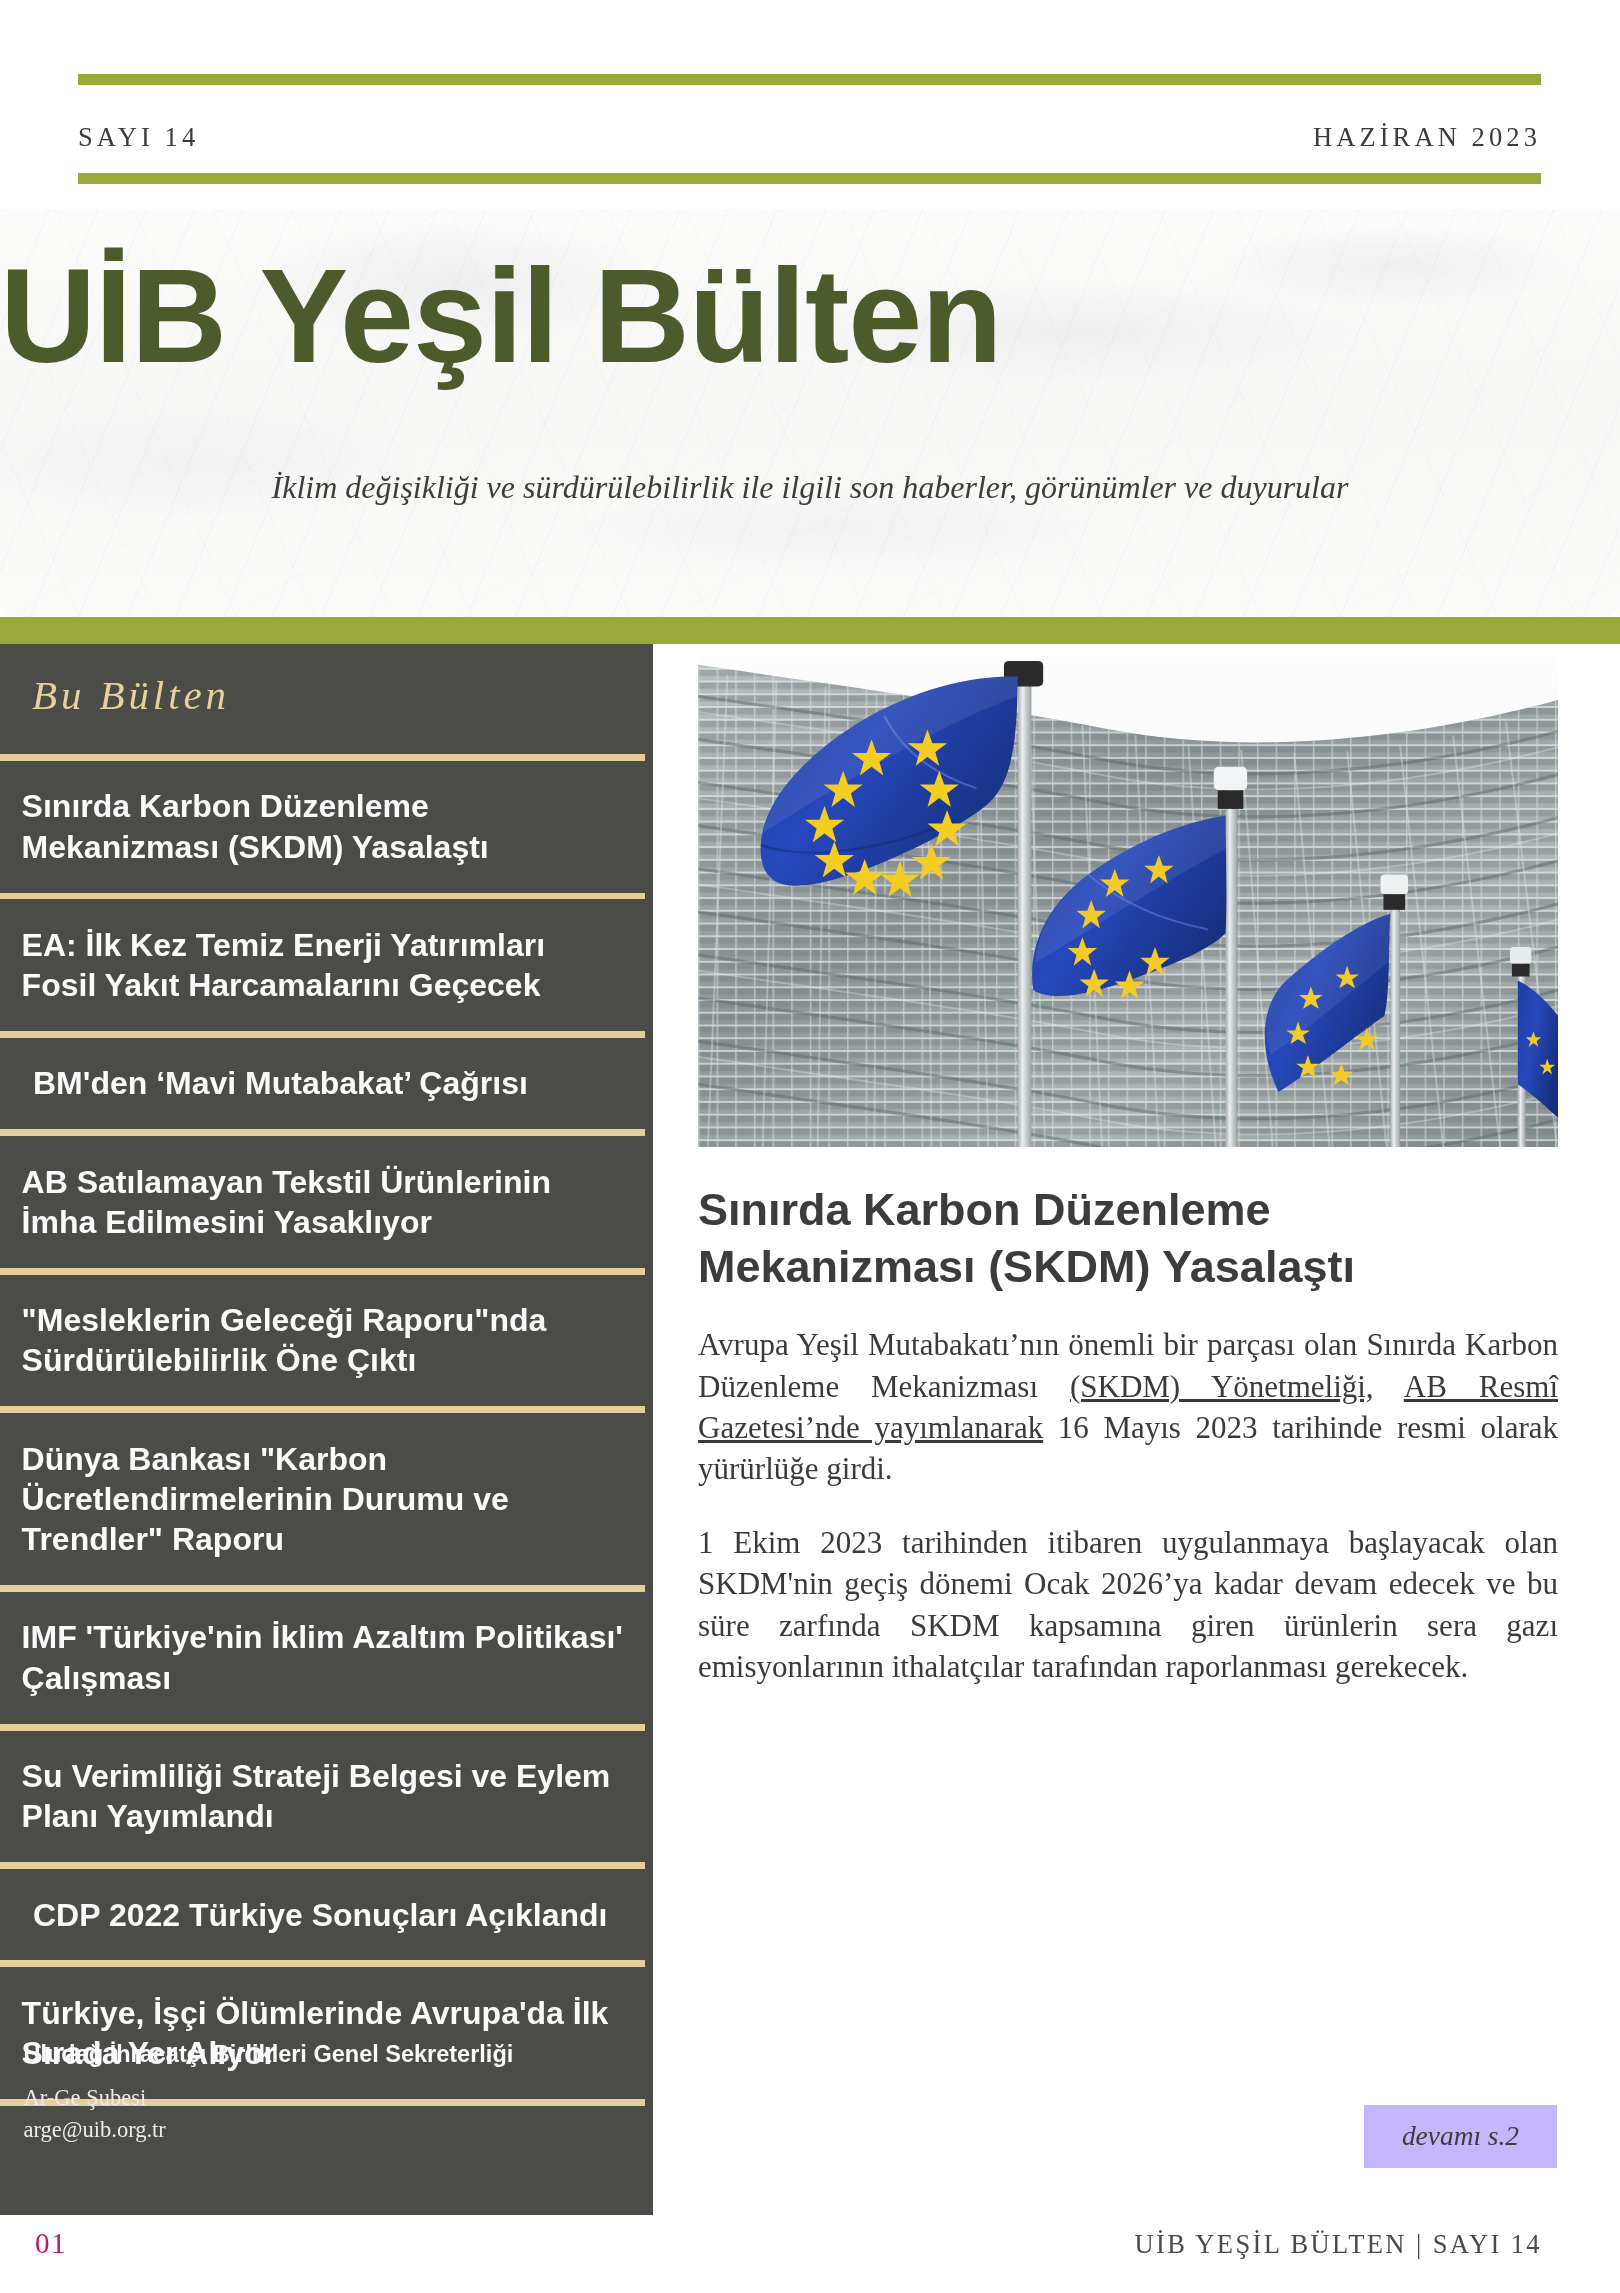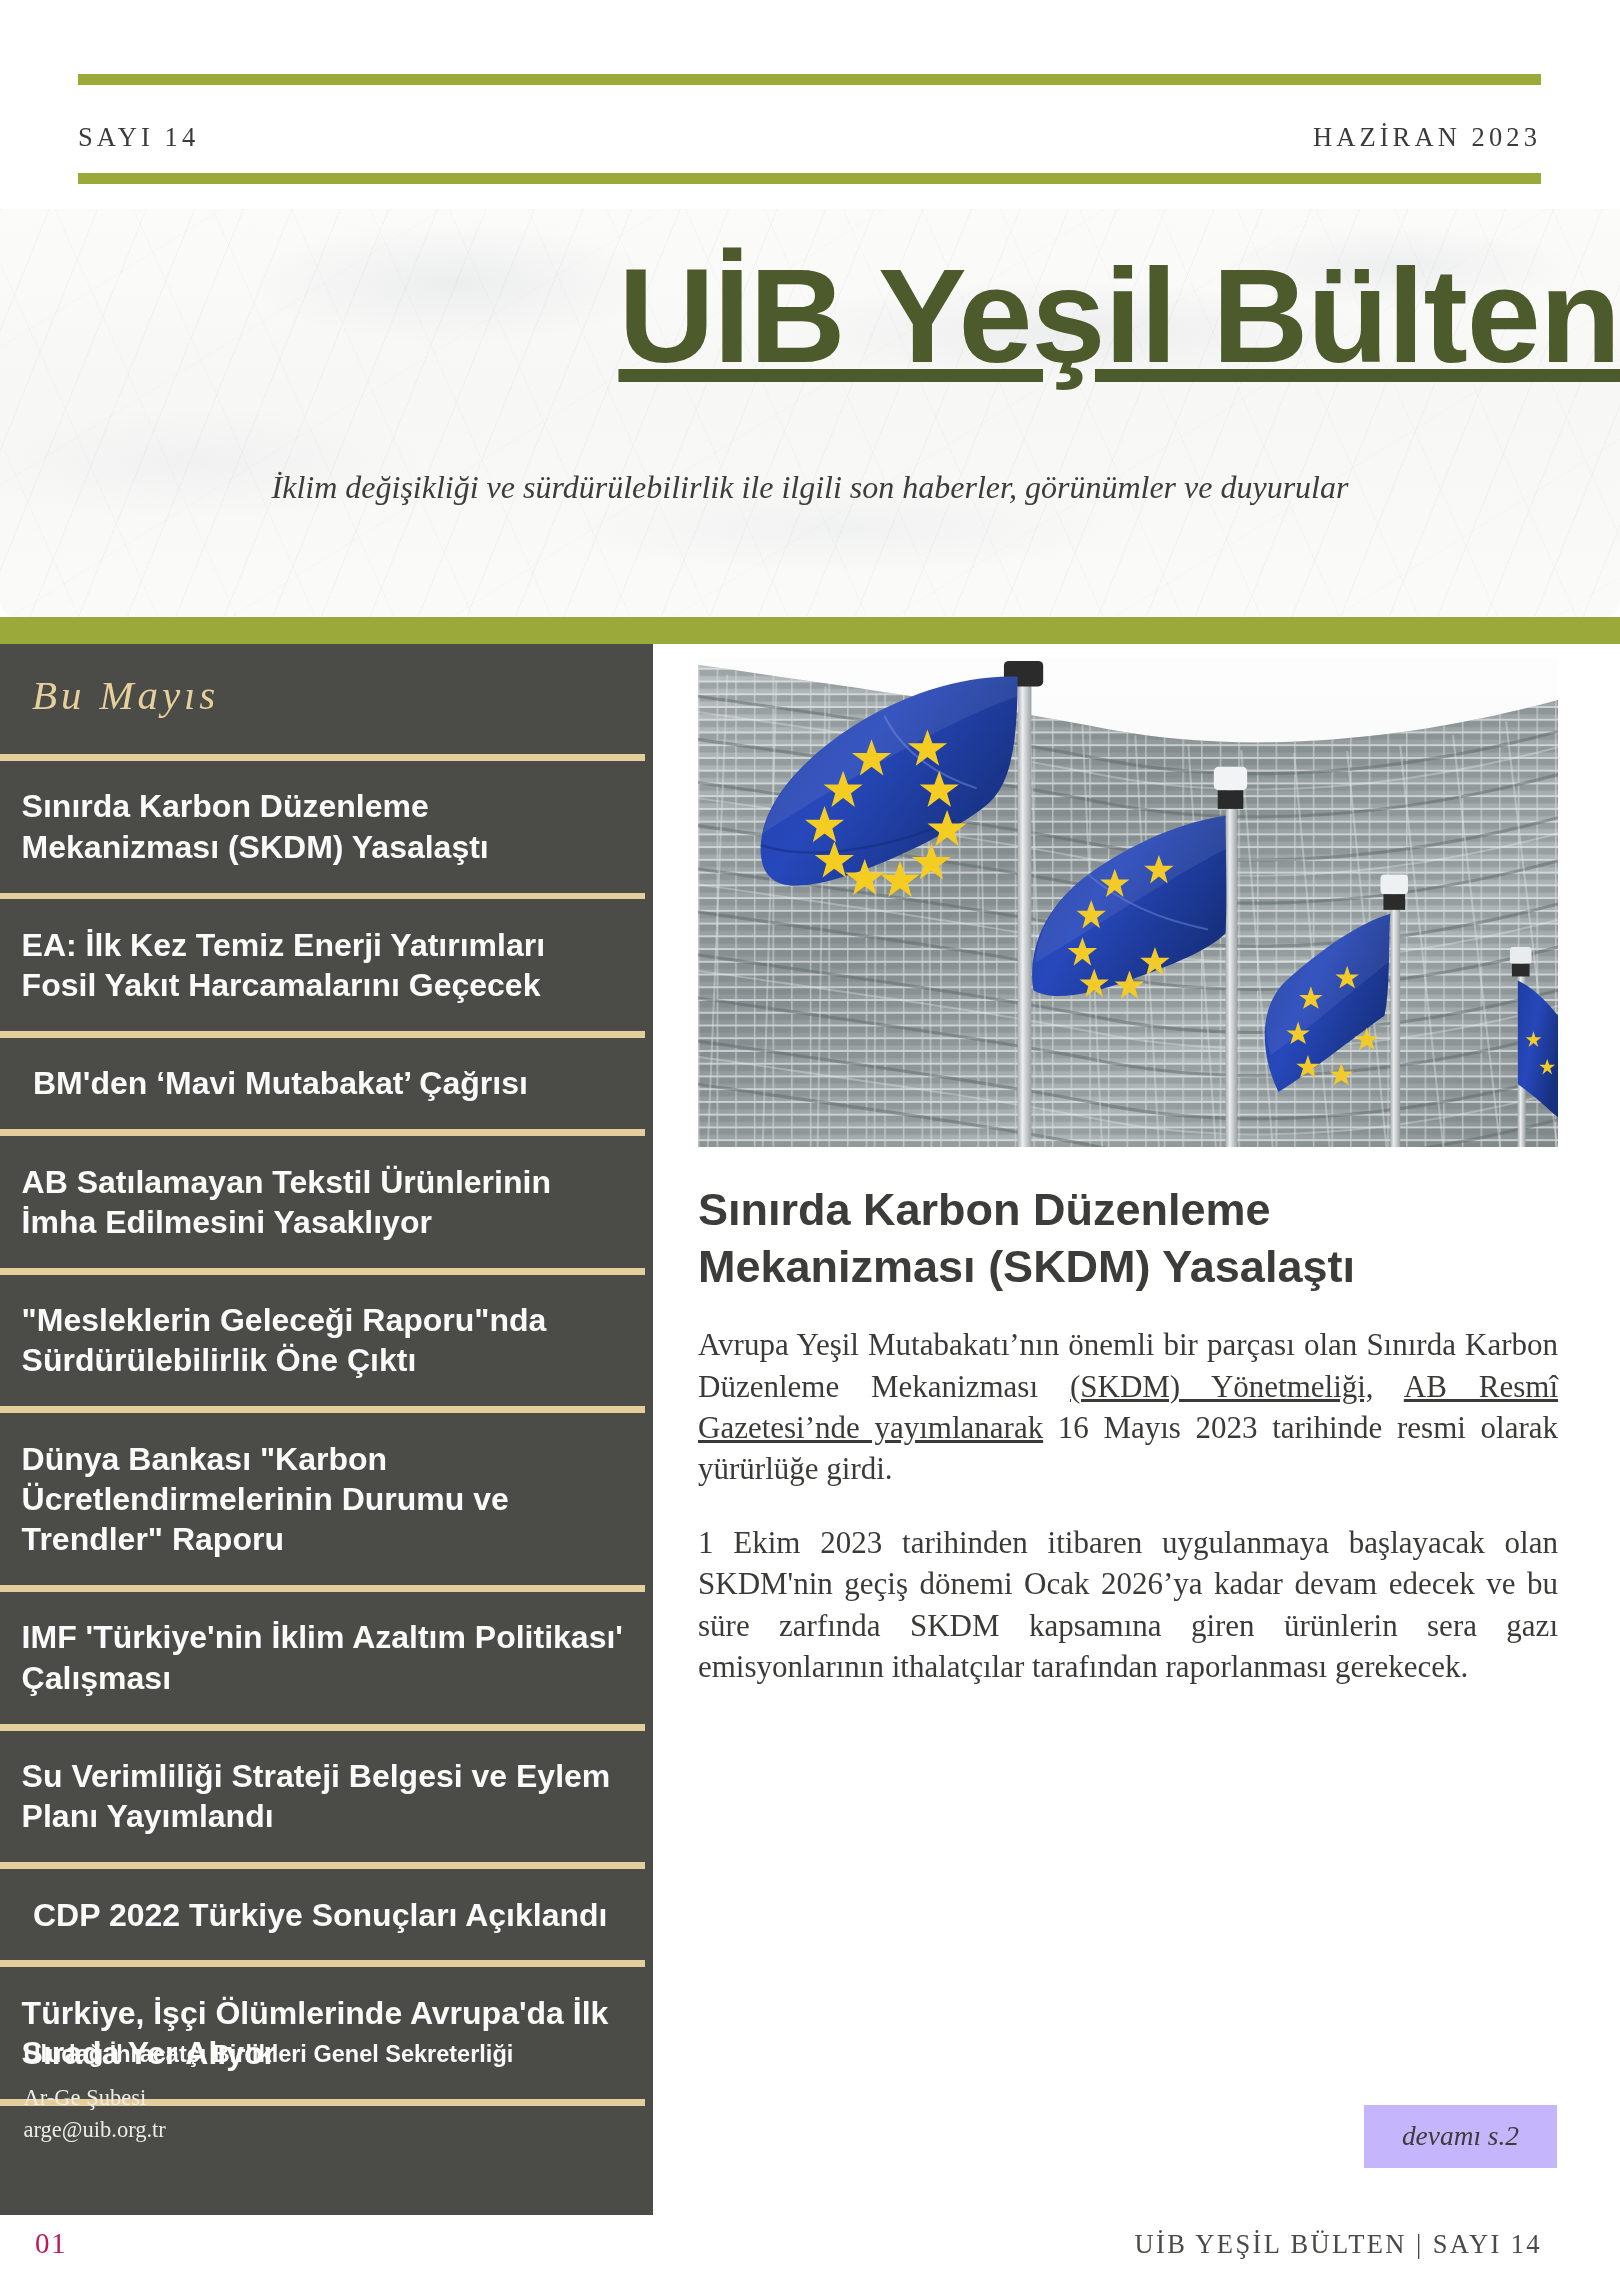--- a/index.html
+++ b/index.html
@@ -74,29 +74,28 @@
     letter-spacing: 4.1px;
     color: #3b3b3b;
     white-space: nowrap;
   }
 
   .bulletin-title {
     position: absolute;
     left: 0;
     top: 250px;
     width: 1620px;
-    text-align: right;
+    text-align: left;
     font-family: "Liberation Sans", sans-serif;
     font-weight: bold;
     font-size: 133px;
     line-height: 1.0;
     letter-spacing: -1px;
     color: #4d5a2c;
     white-space: nowrap;
-    text-decoration: underline;
   }
   .bulletin-sub {
     position: absolute;
     left: 0;
     top: 469px;
     width: 1620px;
     text-align: center;
     font-family: "Liberation Serif", serif;
     font-style: italic;
     font-size: 32px;
@@ -265,21 +264,21 @@
     <span>SAYI 14</span>
     <span>HAZİRAN 2023</span>
   </div>
   <div class="bulletin-title">UİB Yeşil Bülten</div>
   <div class="bulletin-sub">İklim değişikliği ve sürdürülebilirlik ile ilgili son haberler, görünümler ve duyurular</div>
 </div>
 
 <div class="green-band"></div>
 
 <div class="sidebar">
-  <div class="sidebar-title">Bu Mayıs</div>
+  <div class="sidebar-title">Bu Bülten</div>
 
   <div class="toc">
     <div class="sep"></div>
     <div class="toc-item">
       <span>Sınırda Karbon Düzenleme Mekanizması (SKDM) Yasalaştı</span>
     </div>
     <div class="sep"></div>
     <div class="toc-item">
       <span>EA: İlk Kez Temiz Enerji Yatırımları Fosil Yakıt Harcamalarını Geçecek</span>
     </div>

